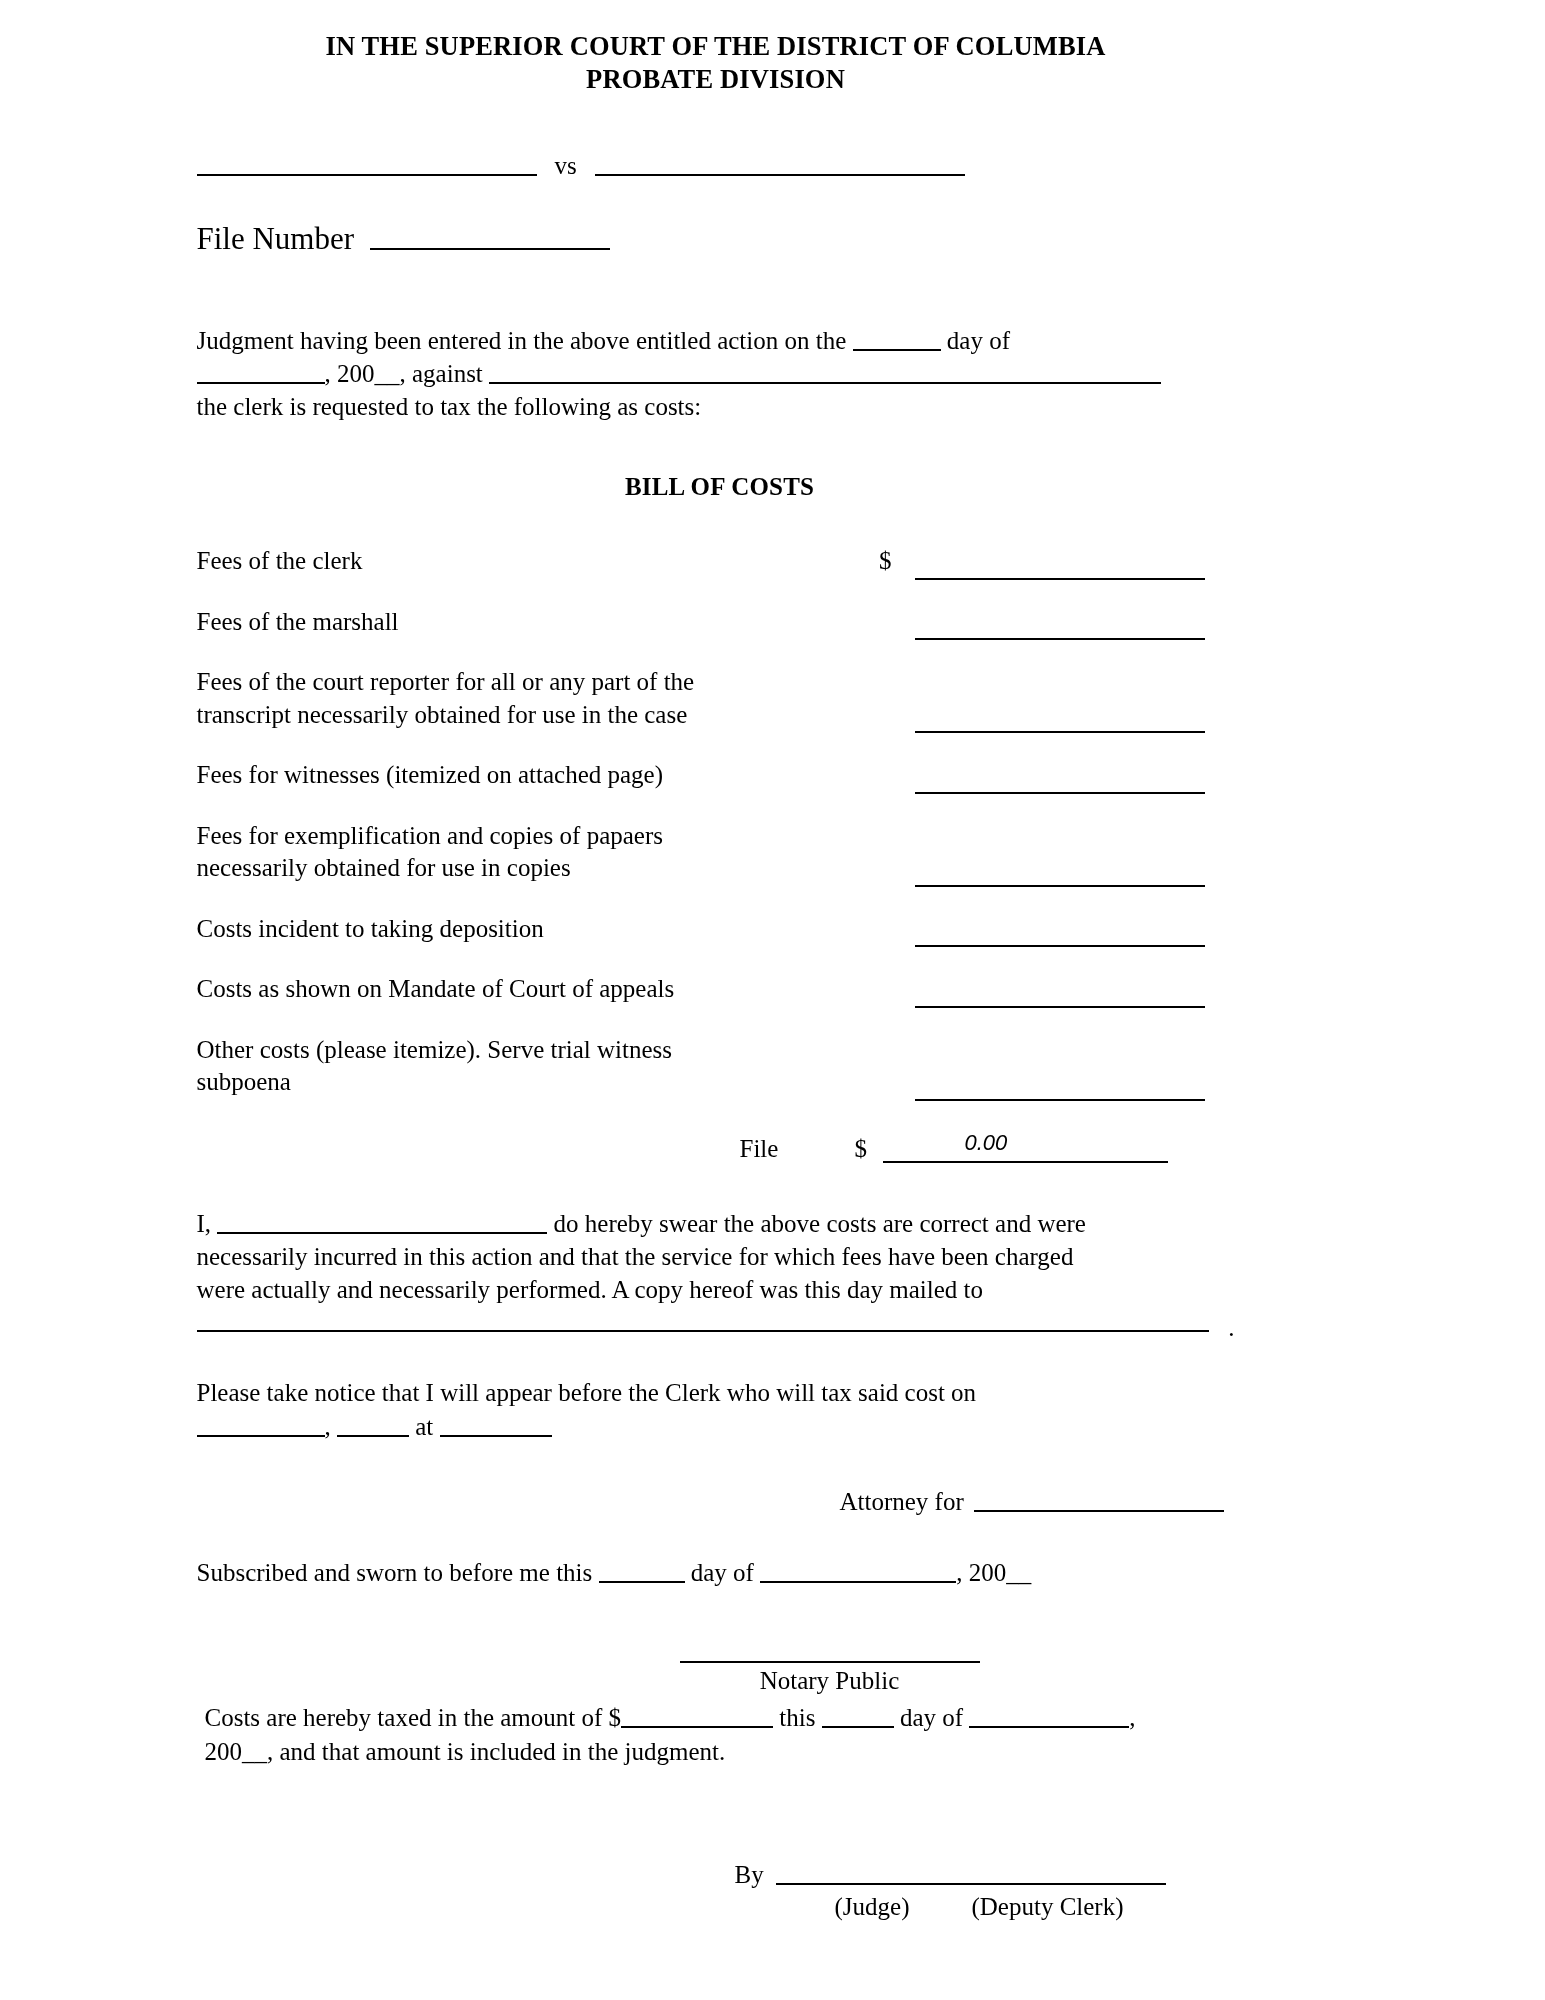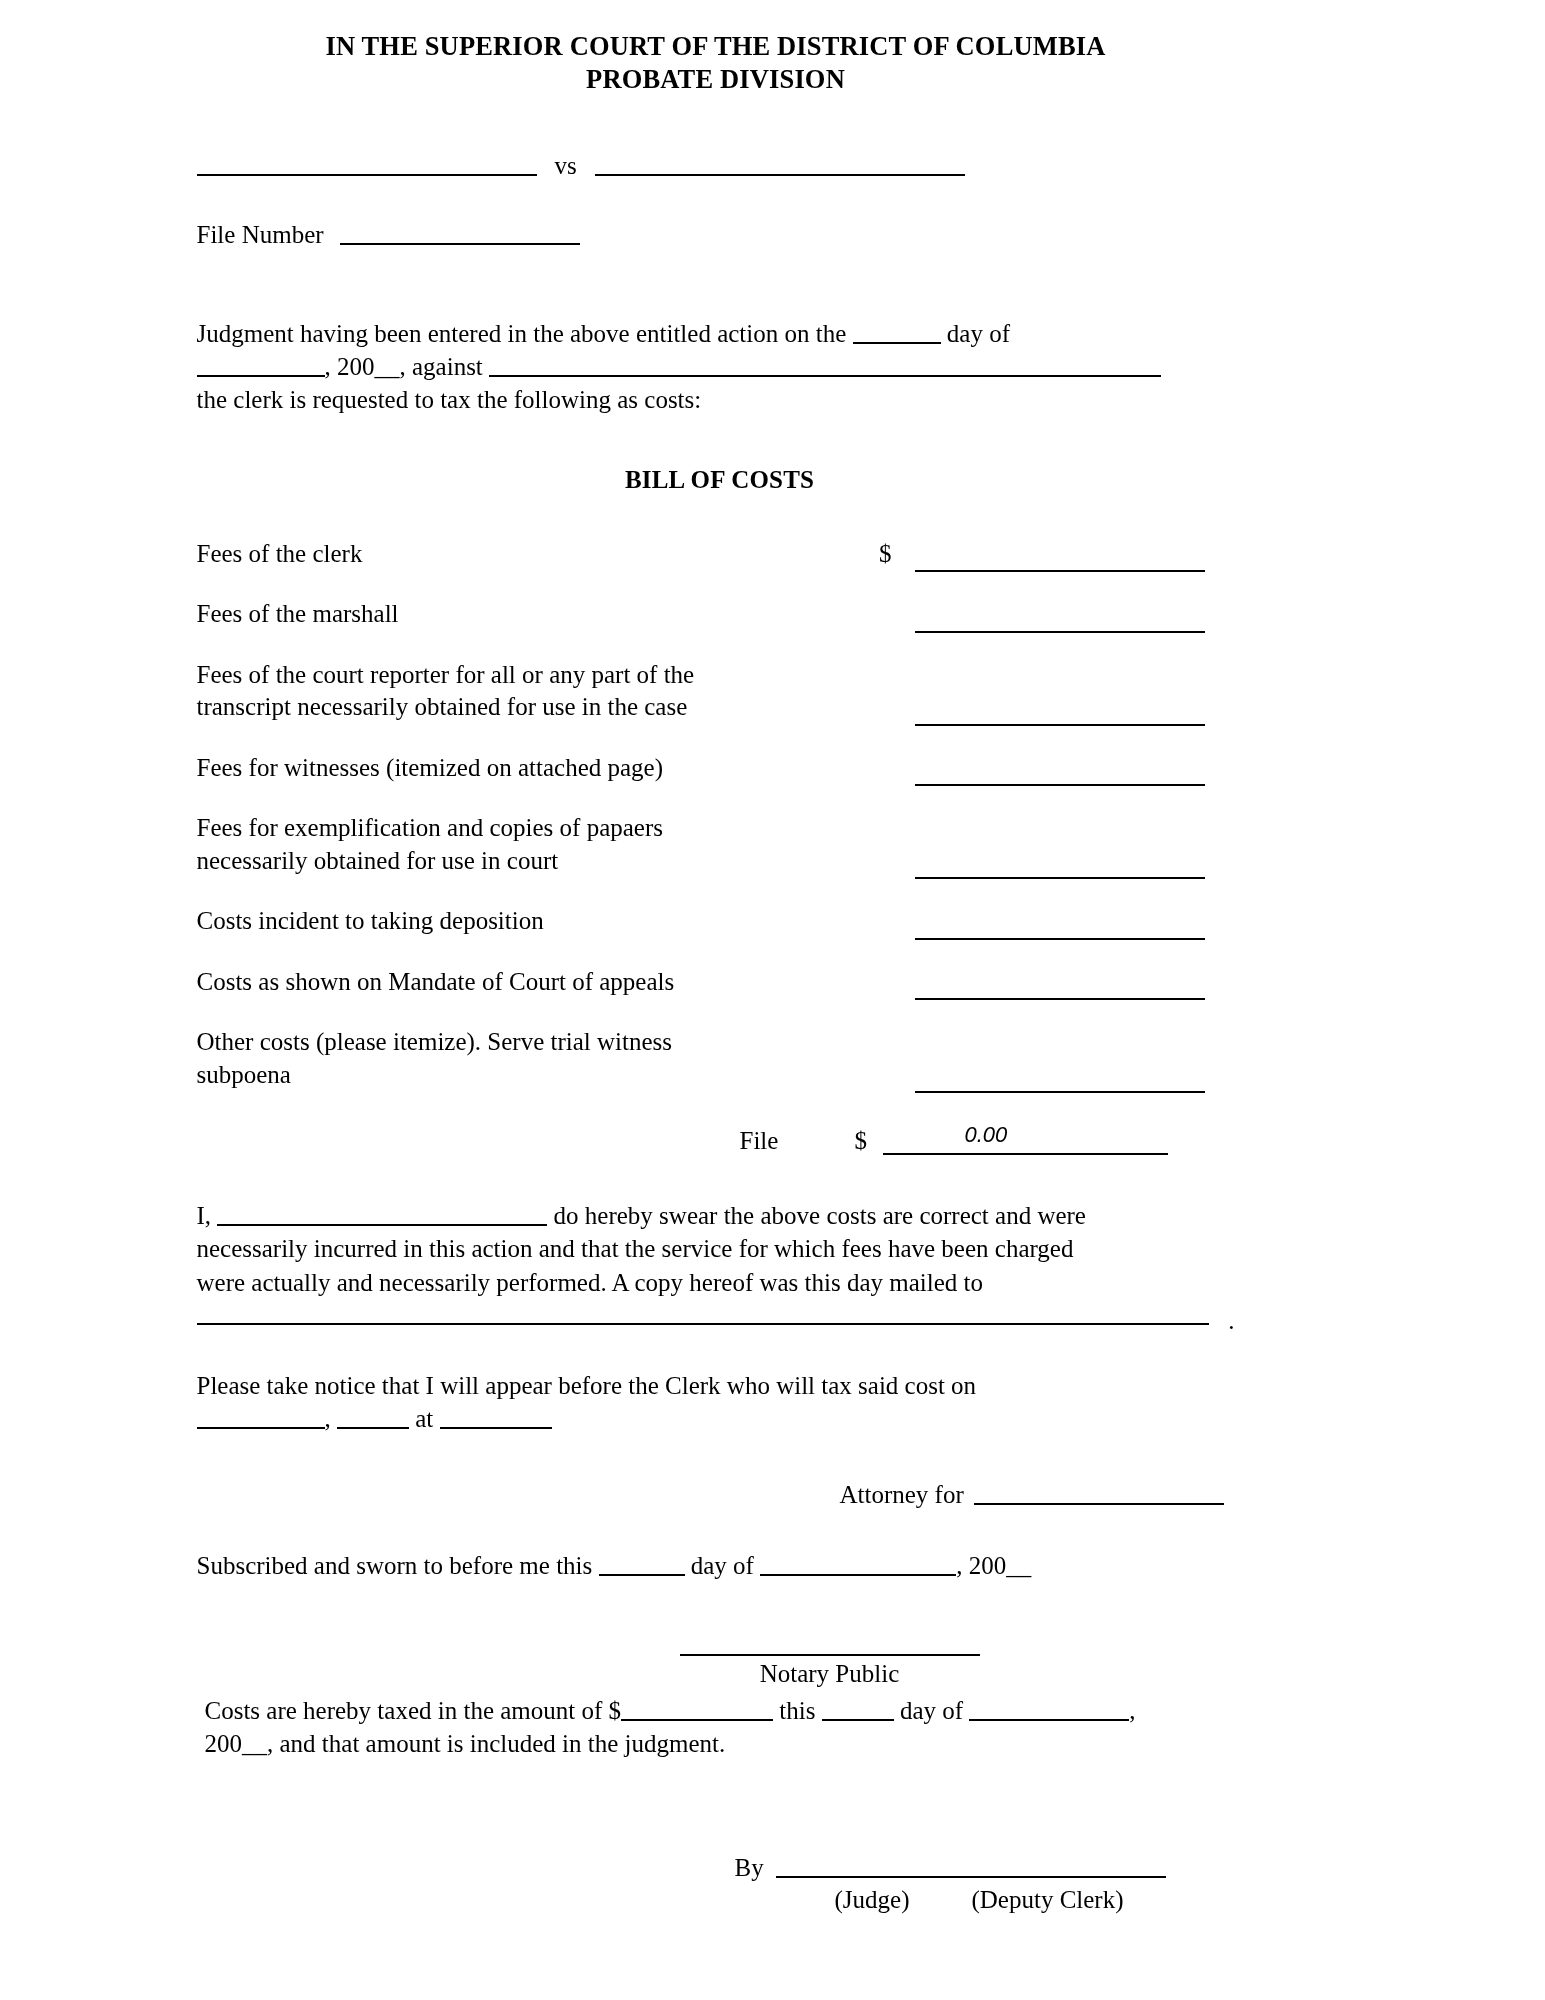--- a/index.html
+++ b/index.html
@@ -69,21 +69,21 @@
   .caption .vs {
     display: inline-block;
     padding: 0 18px;
   }
   .caption .rule-b { width: 370px; }
 
   
   .filenum {
     margin-top: 40px;
     padding-left: 22px;
-    font-size: 25px;
+    font-size: 31px;
     white-space: nowrap;
   }
   .filenum .rule-f {
     width: 240px;
     margin-left: 16px;
   }
 
   
   .judgment {
     margin-top: 68px;
@@ -355,21 +355,21 @@
               <span class="rule"></span>
             </td>
         </tr>
         <tr class="spacer">
             <td colspan="3"></td>
           </tr>
 
         <tr>
           <td class="label">
             <span>Fees for exemplification and copies of papaers</span><br>
-            <span>necessarily obtained for use in court</span>
+            <span>necessarily obtained for use in copies</span>
           </td>
           <td class="dollar"></td>
           <td class="amount">
               <span class="rule"></span>
             </td>
         </tr>
         <tr class="spacer">
             <td colspan="3"></td>
           </tr>
 

